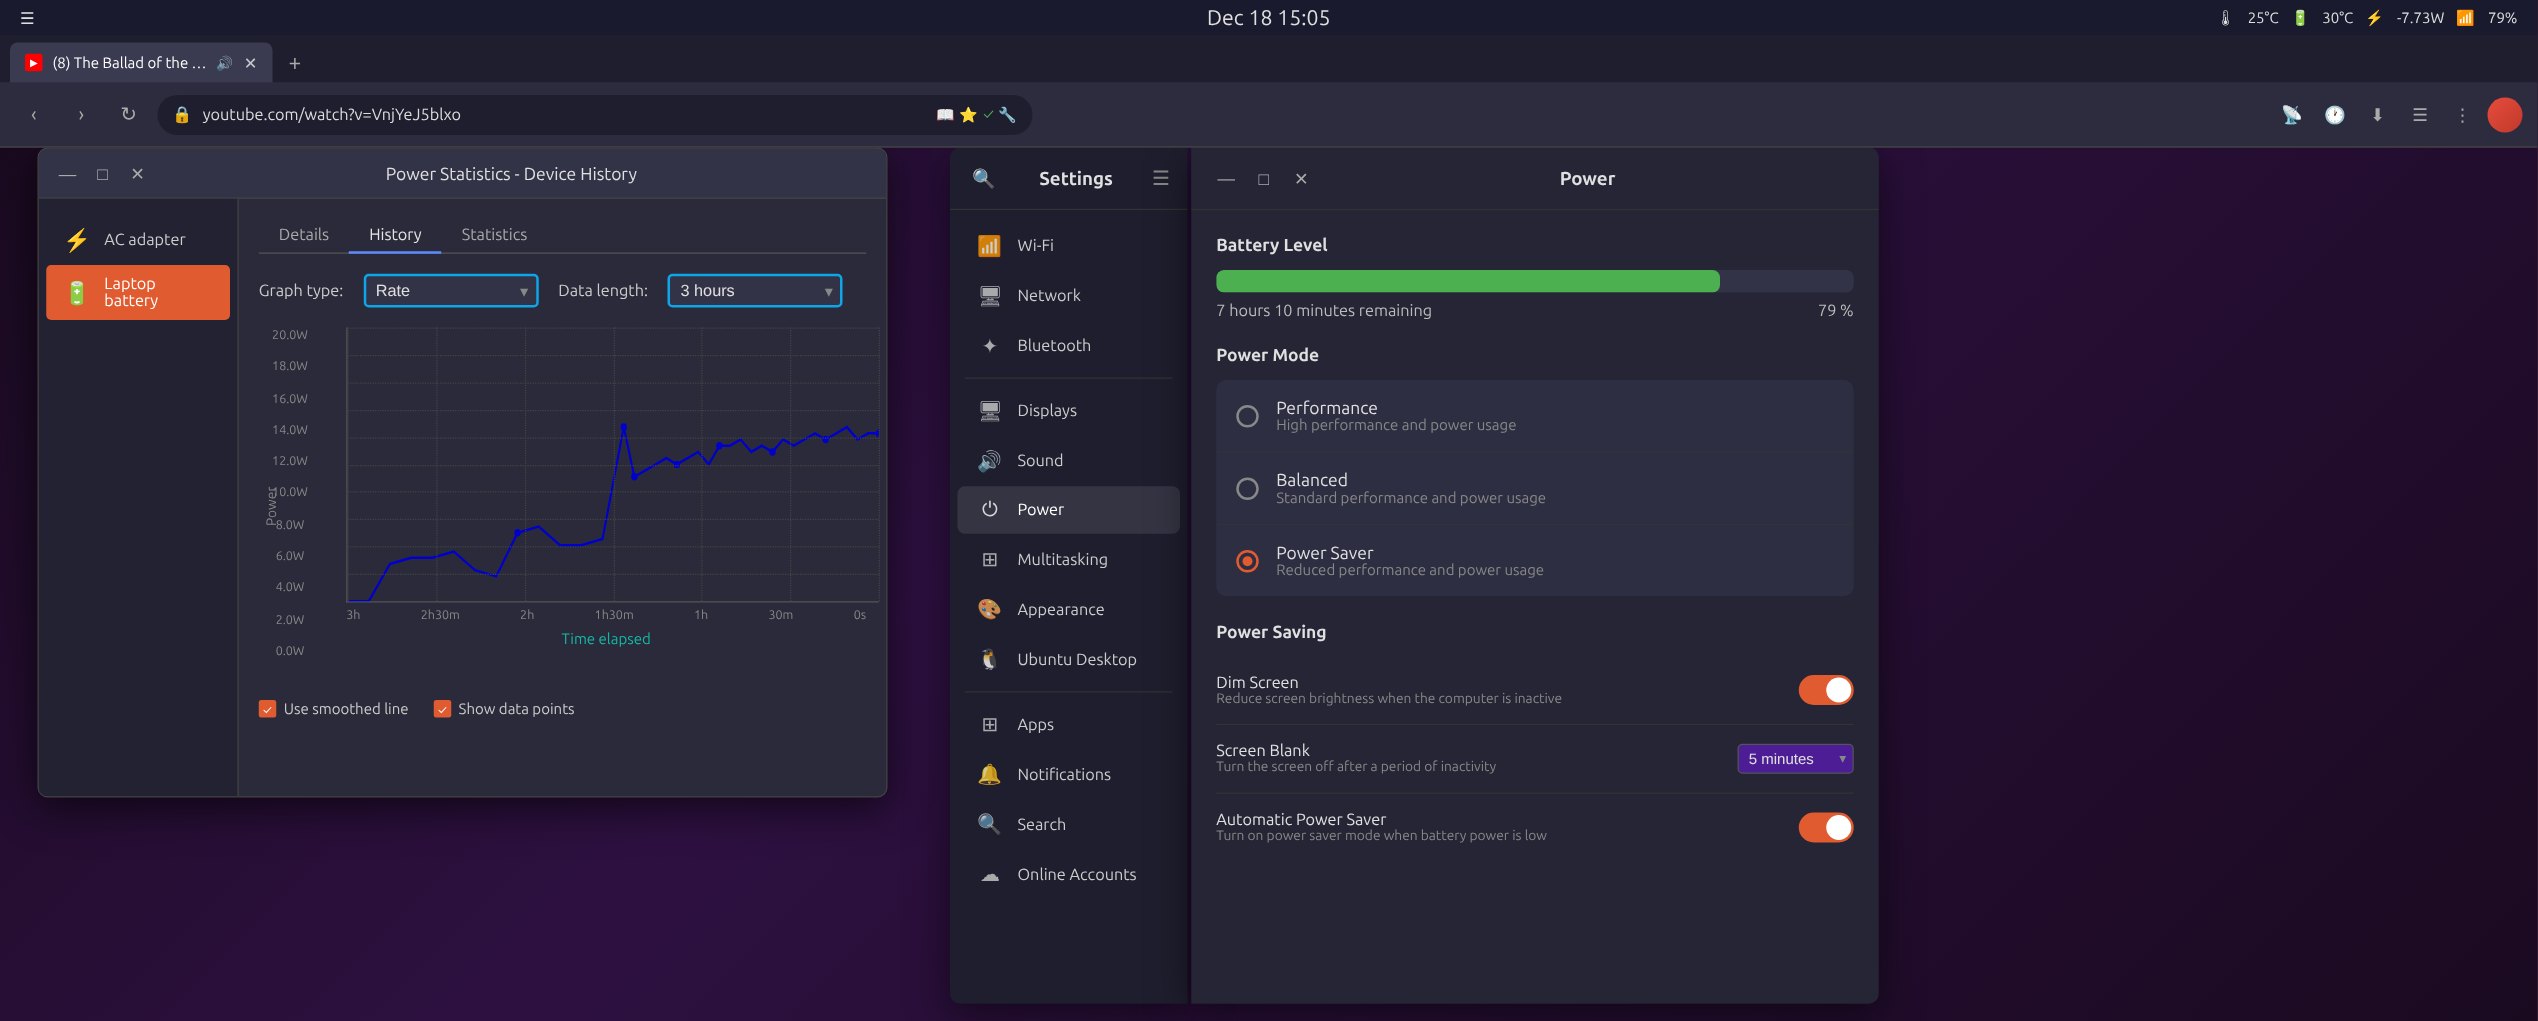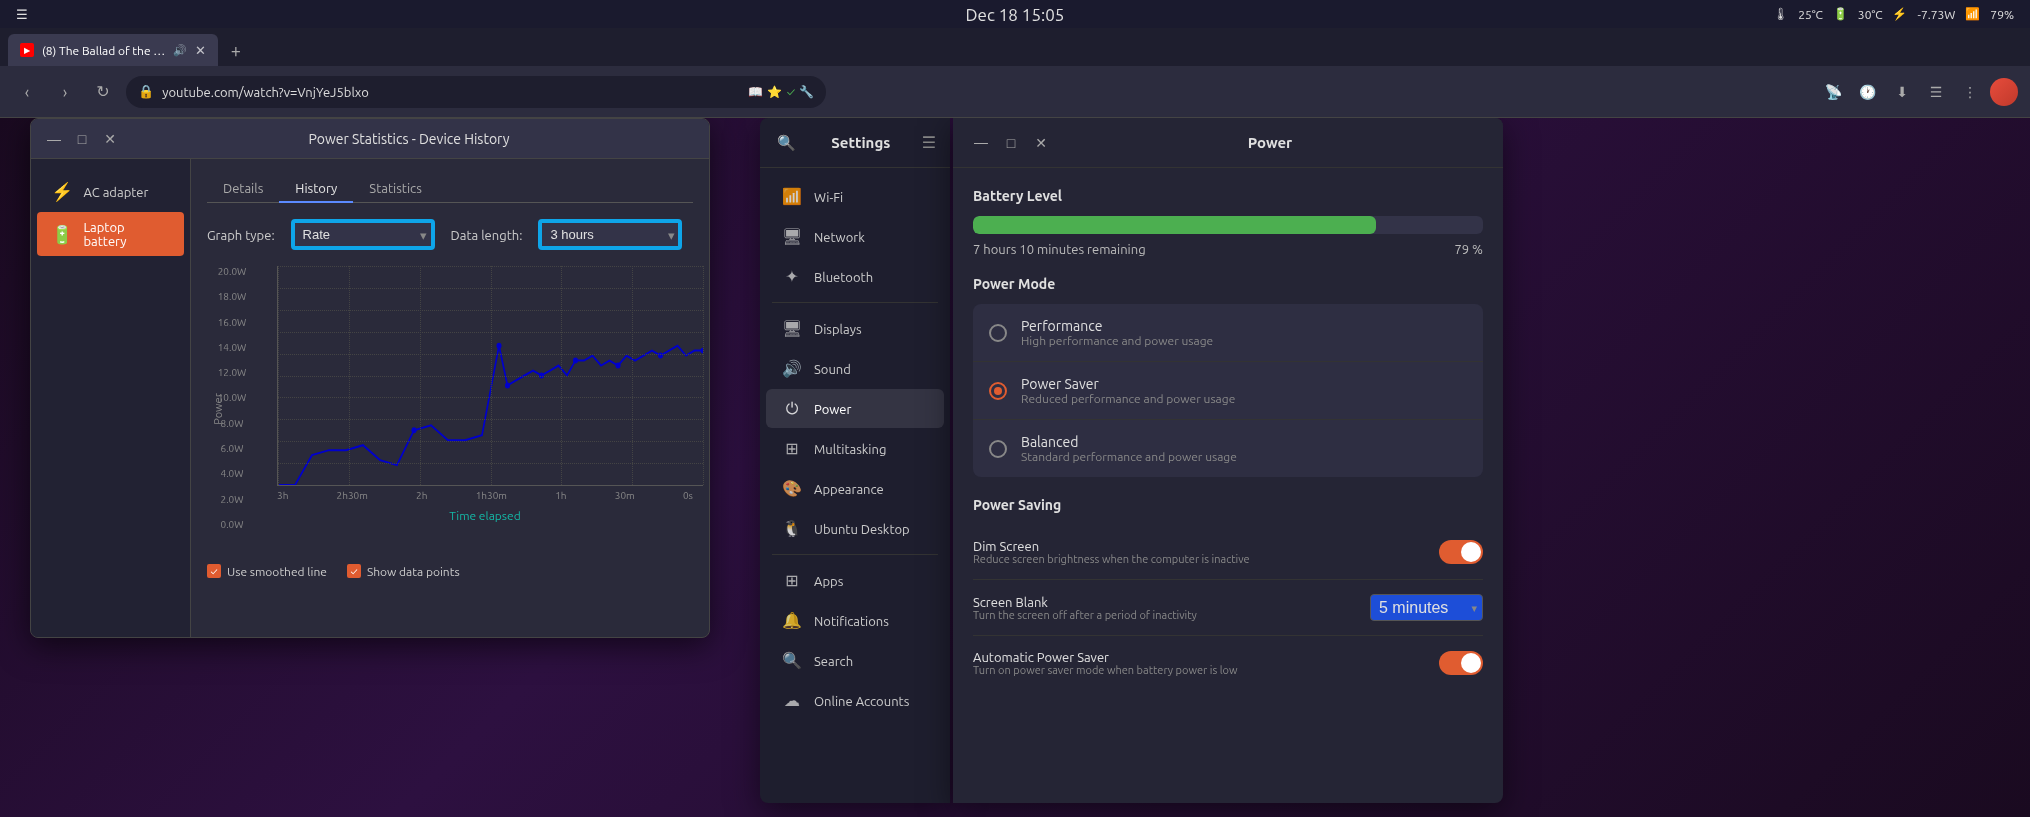--- a/index.html
+++ b/index.html
@@ -311,21 +311,21 @@
     .pstats-controls {
       display: flex;
       align-items: center;
       gap: 16px;
       margin-bottom: 16px;
       font-size: 13px;
       color: #ccc;
     }
     .pstats-select {
       background: #333348;
-      border: 4px solid #0ea5e9;
+      border: 2px solid #0ea5e9;
       border-radius: 4px;
       color: #e0e0e0;
       padding: 4px 8px;
       font-size: 13px;
       min-width: 120px;
       appearance: none;
       cursor: pointer;
       display: flex;
       align-items: center;
       justify-content: space-between;
@@ -647,26 +647,26 @@
       position: absolute;
       top: 2px;
       width: 20px;
       height: 20px;
       border-radius: 50%;
       background: white;
       transition: left 0.2s;
     }
     .toggle-switch .toggle-knob { left: 22px; }
     .screen-blank-select {
-      background: #1d4ed8;
+      background: #4c1d95;
       border: 1px solid #555;
       border-radius: 4px;
       color: #e0e0e0;
       padding: 4px 24px 4px 8px;
-      font-size: 16px;
+      font-size: 12px;
       appearance: none;
       cursor: pointer;
       position: relative;
     }
     .screen-blank-wrapper {
       position: relative;
       flex-shrink: 0;
     }
     .screen-blank-wrapper::after {
       content: '▾';
@@ -1025,31 +1025,31 @@
     <div class="power-section-title">Power Mode</div>
     <div class="power-mode-section">
       <div class="power-mode-option">
         <div class="radio-btn"></div>
         <div class="power-mode-text">
           <div class="mode-name">Performance</div>
           <div class="mode-desc">High performance and power usage</div>
         </div>
       </div>
       <div class="power-mode-option">
+        <div class="radio-btn"></div>
+        <div class="power-mode-text">
+          <div class="mode-name">Balanced</div>
+          <div class="mode-desc">Standard performance and power usage</div>
+        </div>
+      </div>
+      <div class="power-mode-option">
         <div class="radio-btn selected"></div>
         <div class="power-mode-text">
           <div class="mode-name">Power Saver</div>
           <div class="mode-desc">Reduced performance and power usage</div>
-        </div>
-      </div>
-      <div class="power-mode-option">
-        <div class="radio-btn"></div>
-        <div class="power-mode-text">
-          <div class="mode-name">Balanced</div>
-          <div class="mode-desc">Standard performance and power usage</div>
         </div>
       </div>
     </div>
 
     <div class="power-section-title">Power Saving</div>
 
     <div class="power-saving-row">
       <div class="psr-text">
         <div class="psr-title">Dim Screen</div>
         <div class="psr-desc">Reduce screen brightness when the computer is inactive</div>

